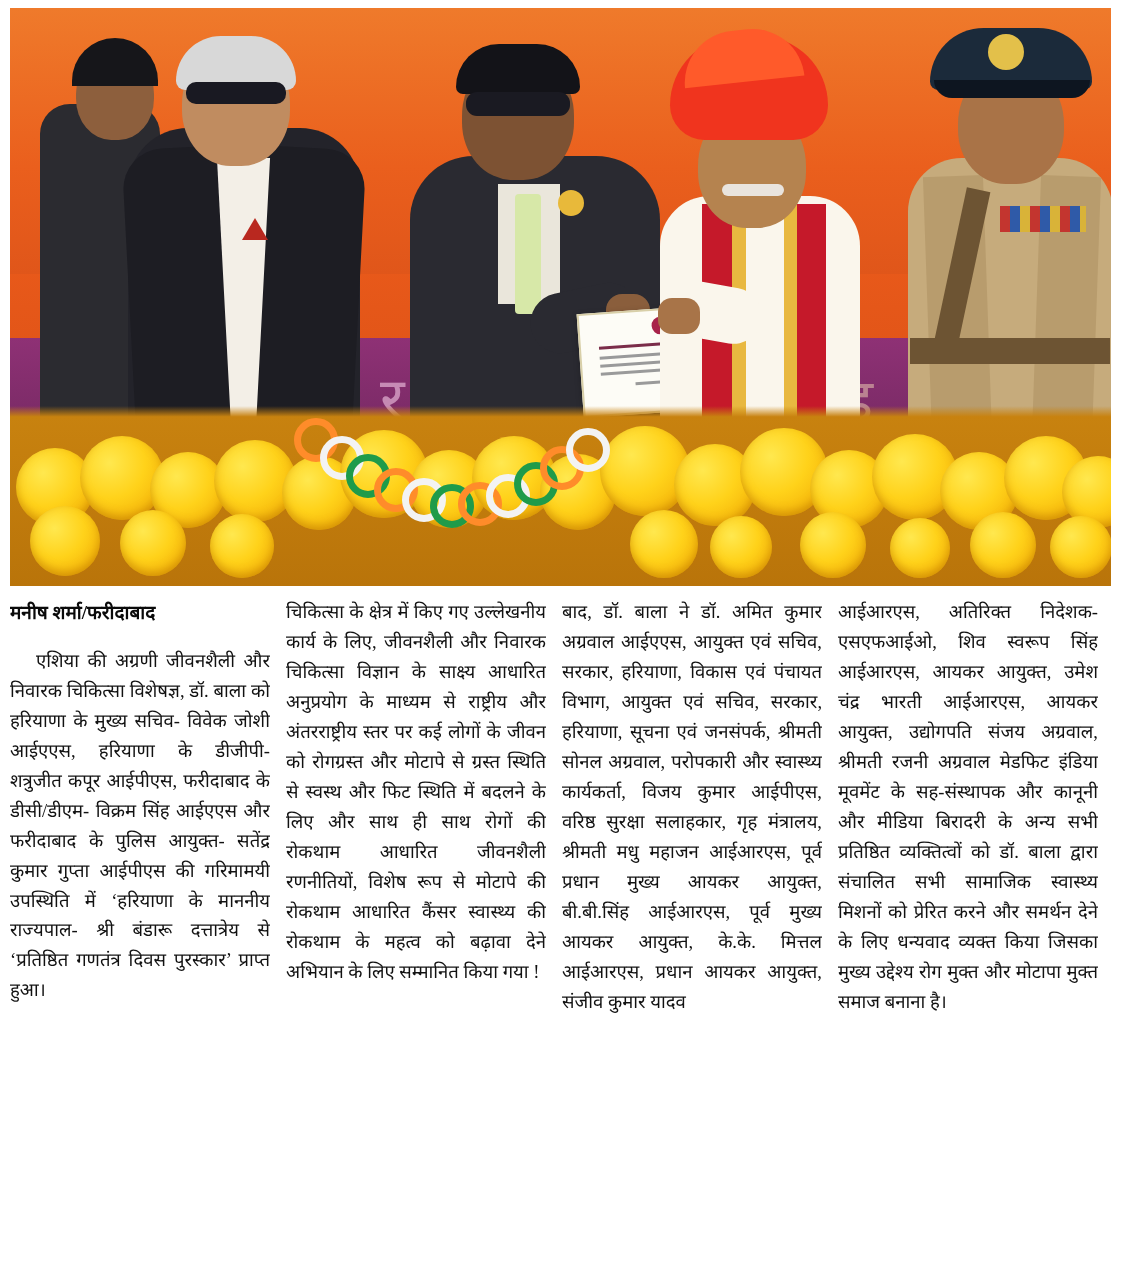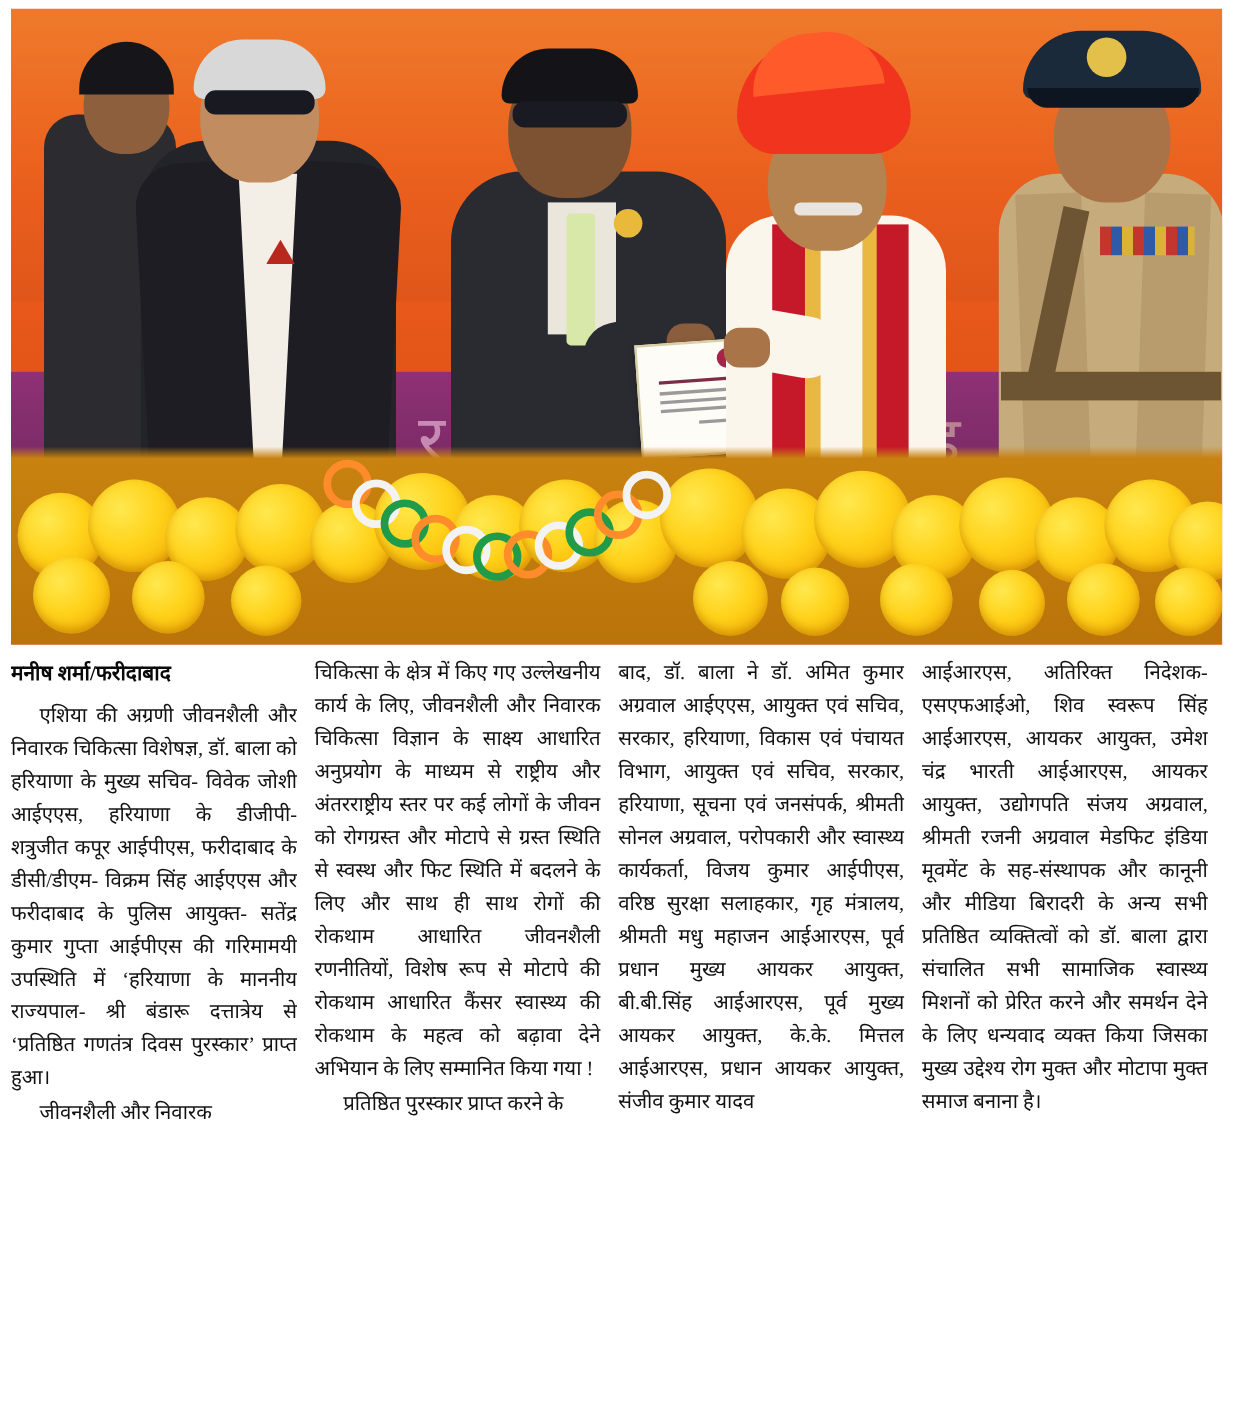--- a/index.html
+++ b/index.html
@@ -181,21 +181,21 @@
     text-align: left;
   }
   .headline .hl-line { display: block; white-space: nowrap; }
 
   
   .byline {
     font-family: "Liberation Serif", serif;
     font-weight: bold;
     font-size: 19px;
     color: #0a0a0a;
-    margin-bottom: 8px;
+    margin-bottom: 18px;
   }
   .columns {
     display: flex;
     gap: 16px;
     margin-top: 12px;
     width: 1101px;
   }
   .col {
     width: 260px;
     font-family: "Liberation Serif", serif;
@@ -322,26 +322,24 @@
   </div>
 
   <div class="headline">
   </div>
 
   <div class="columns">
 
     <div class="col">
       <div class="byline">मनीष शर्मा/फरीदाबाद</div>
       <p>एशिया की अग्रणी जीवनशैली और निवारक चिकित्सा विशेषज्ञ, डॉ. बाला को हरियाणा के मुख्य सचिव- विवेक जोशी आईएएस, हरियाणा के डीजीपी- शत्रुजीत कपूर आईपीएस, फरीदाबाद के डीसी/डीएम- विक्रम सिंह आईएएस और फरीदाबाद के पुलिस आयुक्त- सतेंद्र कुमार गुप्ता आईपीएस की गरिमामयी उपस्थिति में ‘हरियाणा के माननीय राज्यपाल- श्री बंडारू दत्तात्रेय से ‘प्रतिष्ठित गणतंत्र दिवस पुरस्कार’ प्राप्त हुआ।</p>
-      <p>जीवनशैली और निवारक</p>
     </div>
 
     <div class="col">
       <p class="noindent">चिकित्सा के क्षेत्र में किए गए उल्लेखनीय कार्य के लिए, जीवनशैली और निवारक चिकित्सा विज्ञान के साक्ष्य आधारित अनुप्रयोग के माध्यम से राष्ट्रीय और अंतरराष्ट्रीय स्तर पर कई लोगों के जीवन को रोगग्रस्त और मोटापे से ग्रस्त स्थिति से स्वस्थ और फिट स्थिति में बदलने के लिए और साथ ही साथ रोगों की रोकथाम आधारित जीवनशैली रणनीतियों, विशेष रूप से मोटापे की रोकथाम आधारित कैंसर स्वास्थ्य की रोकथाम के महत्व को बढ़ावा देने अभियान के लिए सम्मानित किया गया !</p>
-      <p>प्रतिष्ठित पुरस्कार प्राप्त करने के</p>
     </div>
 
     <div class="col">
       <p class="noindent">बाद, डॉ. बाला ने डॉ. अमित कुमार अग्रवाल आईएएस, आयुक्त एवं सचिव, सरकार, हरियाणा, विकास एवं पंचायत विभाग, आयुक्त एवं सचिव, सरकार, हरियाणा, सूचना एवं जनसंपर्क, श्रीमती सोनल अग्रवाल, परोपकारी और स्वास्थ्य कार्यकर्ता, विजय कुमार आईपीएस, वरिष्ठ सुरक्षा सलाहकार, गृह मंत्रालय, श्रीमती मधु महाजन आईआरएस, पूर्व प्रधान मुख्य आयकर आयुक्त, बी.बी.सिंह आईआरएस, पूर्व मुख्य आयकर आयुक्त, के.के. मित्तल आईआरएस, प्रधान आयकर आयुक्त, संजीव कुमार यादव</p>
     </div>
 
     <div class="col">
       <p class="noindent">आईआरएस, अतिरिक्त निदेशक-एसएफआईओ, शिव स्वरूप सिंह आईआरएस, आयकर आयुक्त, उमेश चंद्र भारती आईआरएस, आयकर आयुक्त, उद्योगपति संजय अग्रवाल, श्रीमती रजनी अग्रवाल मेडफिट इंडिया मूवमेंट के सह-संस्थापक और कानूनी और मीडिया बिरादरी के अन्य सभी प्रतिष्ठित व्यक्तित्वों को डॉ. बाला द्वारा संचालित सभी सामाजिक स्वास्थ्य मिशनों को प्रेरित करने और समर्थन देने के लिए धन्यवाद व्यक्त किया जिसका मुख्य उद्देश्य रोग मुक्त और मोटापा मुक्त समाज बनाना है।</p>
     </div>
 

